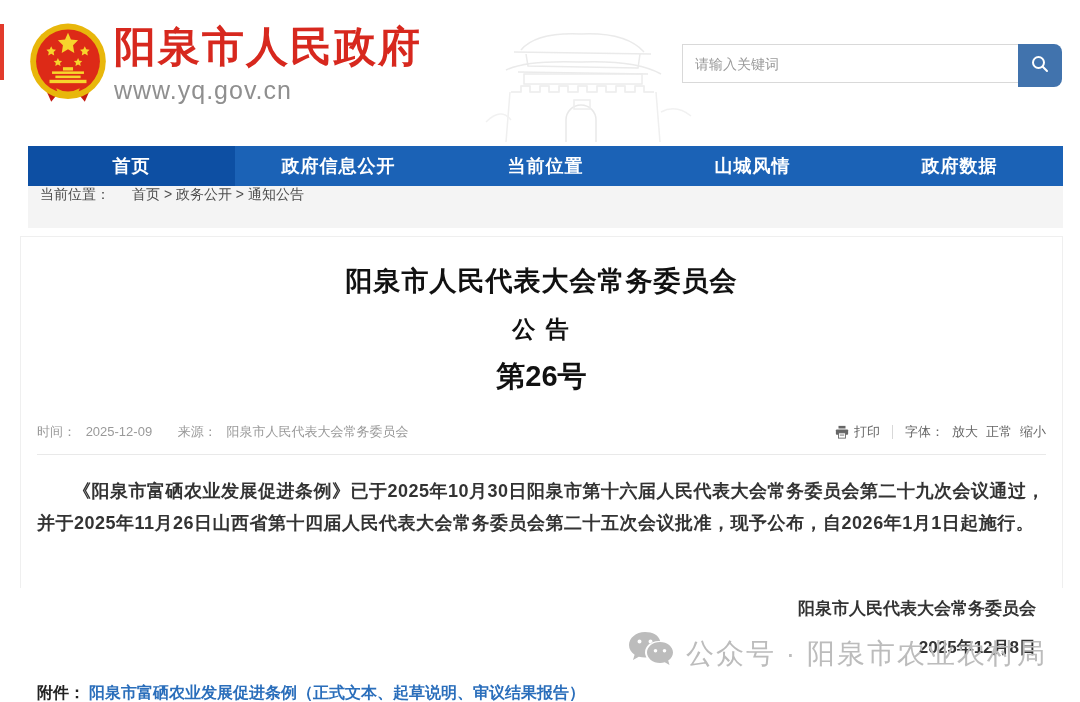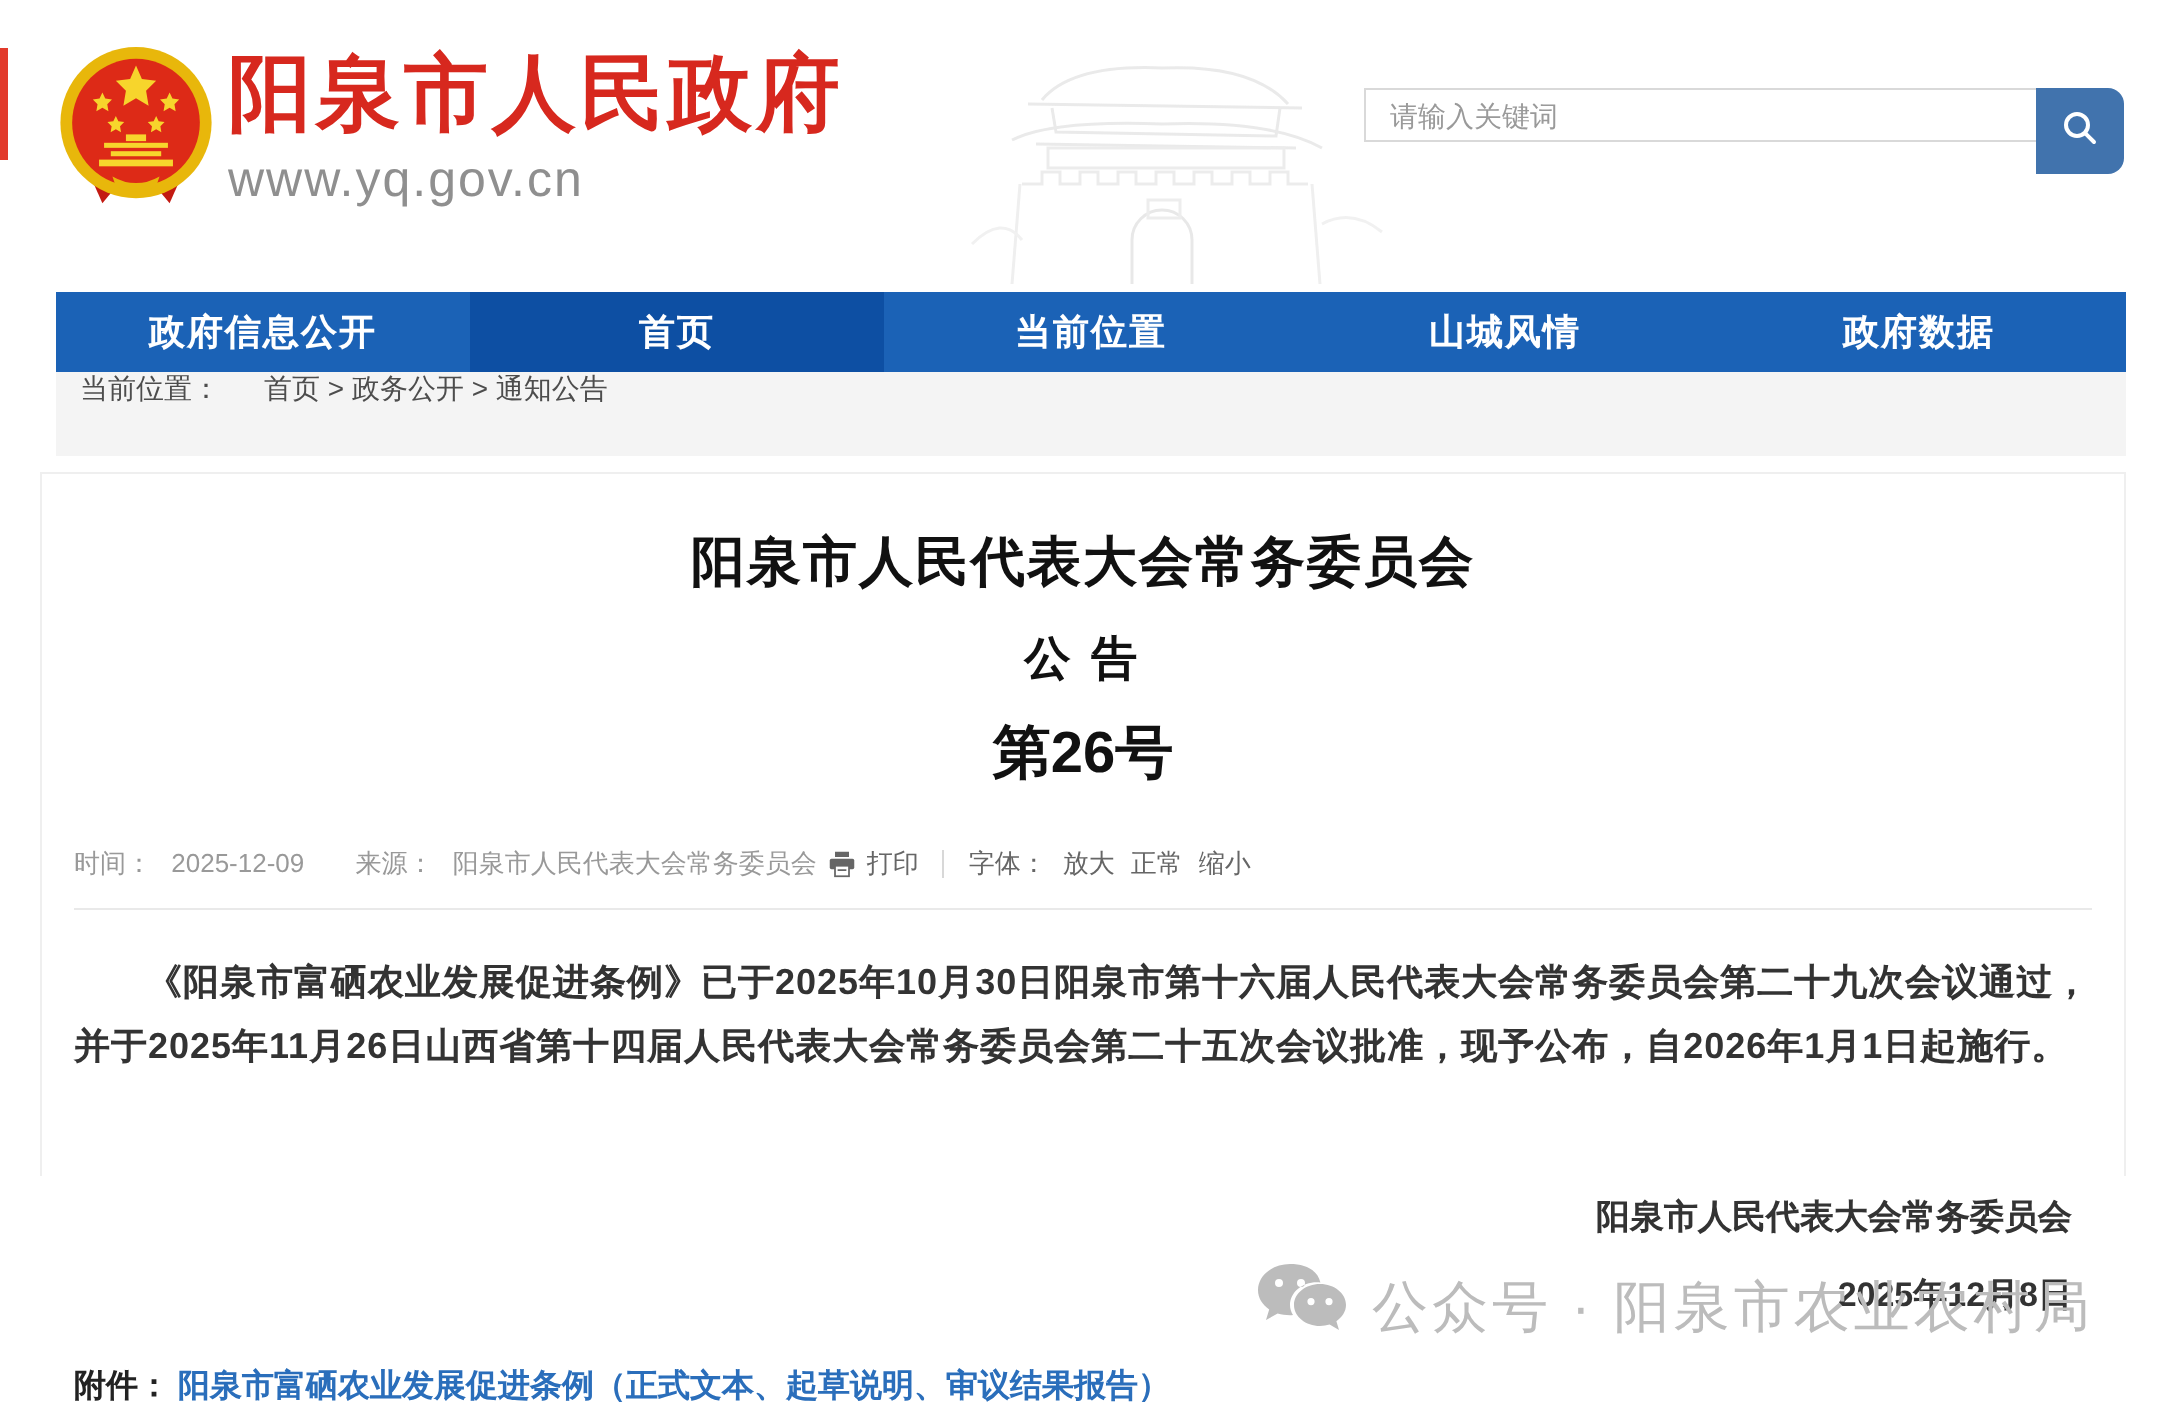--- a/index.html
+++ b/index.html
@@ -15,21 +15,21 @@
   
   .header { position:absolute; top:0; left:0; width:1080px; height:146px; background:#ffffff; }
   .red-strip { position:absolute; left:0; top:24px; width:4px; height:56px; background:#e23a2b; }
   .emblem { position:absolute; left:26px; top:20px; width:84px; height:86px; }
   .site-ident { position:absolute; left:114px; top:22px; }
   .site-name { font-size:42px; font-weight:700; color:#d7281e; letter-spacing:2px; line-height:50px; }
   .site-url { font-size:25px; color:#8f8f8f; margin-top:4px; letter-spacing:1px; }
   .tower-sketch { position:absolute; left:466px; top:12px; width:230px; height:130px; opacity:.55; }
   .search-wrap { position:absolute; right:18px; top:44px; width:380px; height:43px; display:flex; }
   .search-input {
-    flex:1; height:27px; border:1px solid #d9d9d9; border-right:none; outline:none;
+    flex:1; height:39px; border:1px solid #d9d9d9; border-right:none; outline:none;
     font-size:14px; padding:0 12px; color:#333; font-family:"Liberation Sans", sans-serif;
   }
   .search-input::placeholder { color:#9a9a9a; }
   .search-btn {
     width:44px; height:43px; background:#4173ad; border:none; cursor:pointer;
     border-radius:0 8px 8px 0; display:flex; align-items:center; justify-content:center;
   }
 
   
   .nav { position:absolute; top:146px; left:28px; width:1035px; height:40px; background:#1b62b6; display:flex; }
@@ -49,22 +49,22 @@
   
   .content {
     position:absolute; top:236px; left:20px; width:1043px; height:352px;
     background:#ffffff; border:1px solid #efefef; border-bottom:none; padding-top:26px;
   }
   .doc-title { text-align:center; font-size:27px; font-weight:700; color:#111; letter-spacing:1px; }
   .doc-sub   { text-align:center; font-size:23px; font-weight:700; color:#111; margin-top:15px; letter-spacing:2px; }
   .doc-num   { text-align:center; font-size:29px; font-weight:700; color:#111; margin-top:12px; }
 
   .meta-row {
-    margin:26px 16px 13px 16px; display:flex; align-items:center;
-    font-size:13px; color:#999;
+    margin:26px 16px 13px 16px; display:flex; justify-content:space-between; align-items:center;
+    font-size:13px; color:#999;gap:28px;
   }
   .meta-left span { margin-right:6px; }
   .meta-left .gap { margin-right:22px; }
   .meta-tools { display:flex; align-items:center; color:#666; font-size:13px; }
   .meta-tools .print { display:flex; align-items:center; cursor:pointer; }
   .meta-tools .print svg { margin-right:5px; }
   .meta-tools .vdiv { width:1px; height:14px; background:#d8d8d8; margin:0 12px; }
   .meta-tools .fbtn { margin-left:8px; cursor:pointer; }
   .meta-divider { margin:10px 16px 0 16px; border-top:1px solid #e9e9e9; }
 
@@ -142,22 +142,22 @@
         <svg width="20" height="20" viewBox="0 0 20 20" fill="none" stroke="#ffffff" stroke-width="2" stroke-linecap="round">
           <circle cx="8.5" cy="8.5" r="5.5"></circle>
           <line x1="12.8" y1="12.8" x2="17" y2="17"></line>
         </svg>
       </span>
     </button>
   </div>
 </div>
 
 <div class="nav">
+  <div class="nav-item active">首页</div>
   <div class="nav-item">政府信息公开</div>
-  <div class="nav-item active">首页</div>
   <div class="nav-item">当前位置</div>
   <div class="nav-item">山城风情</div>
   <div class="nav-item">政府数据</div>
 </div>
 
 <div class="breadcrumb">
   <span>当前位置：</span>
   <span class="crumb-path">首页 &gt; 政务公开 &gt; 通知公告</span>
 </div>
 

